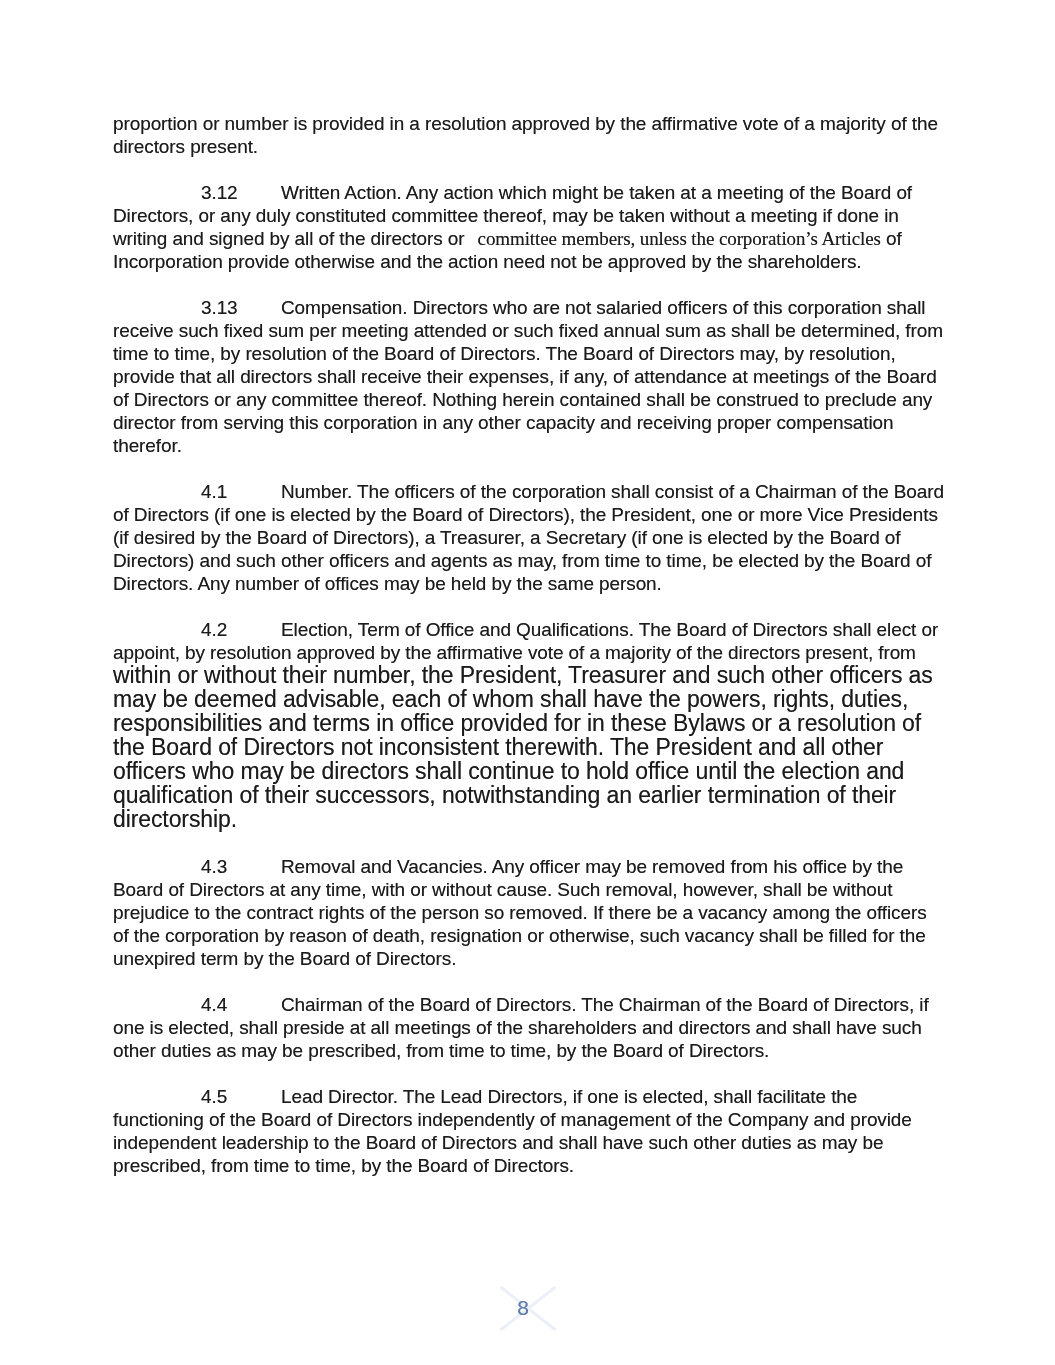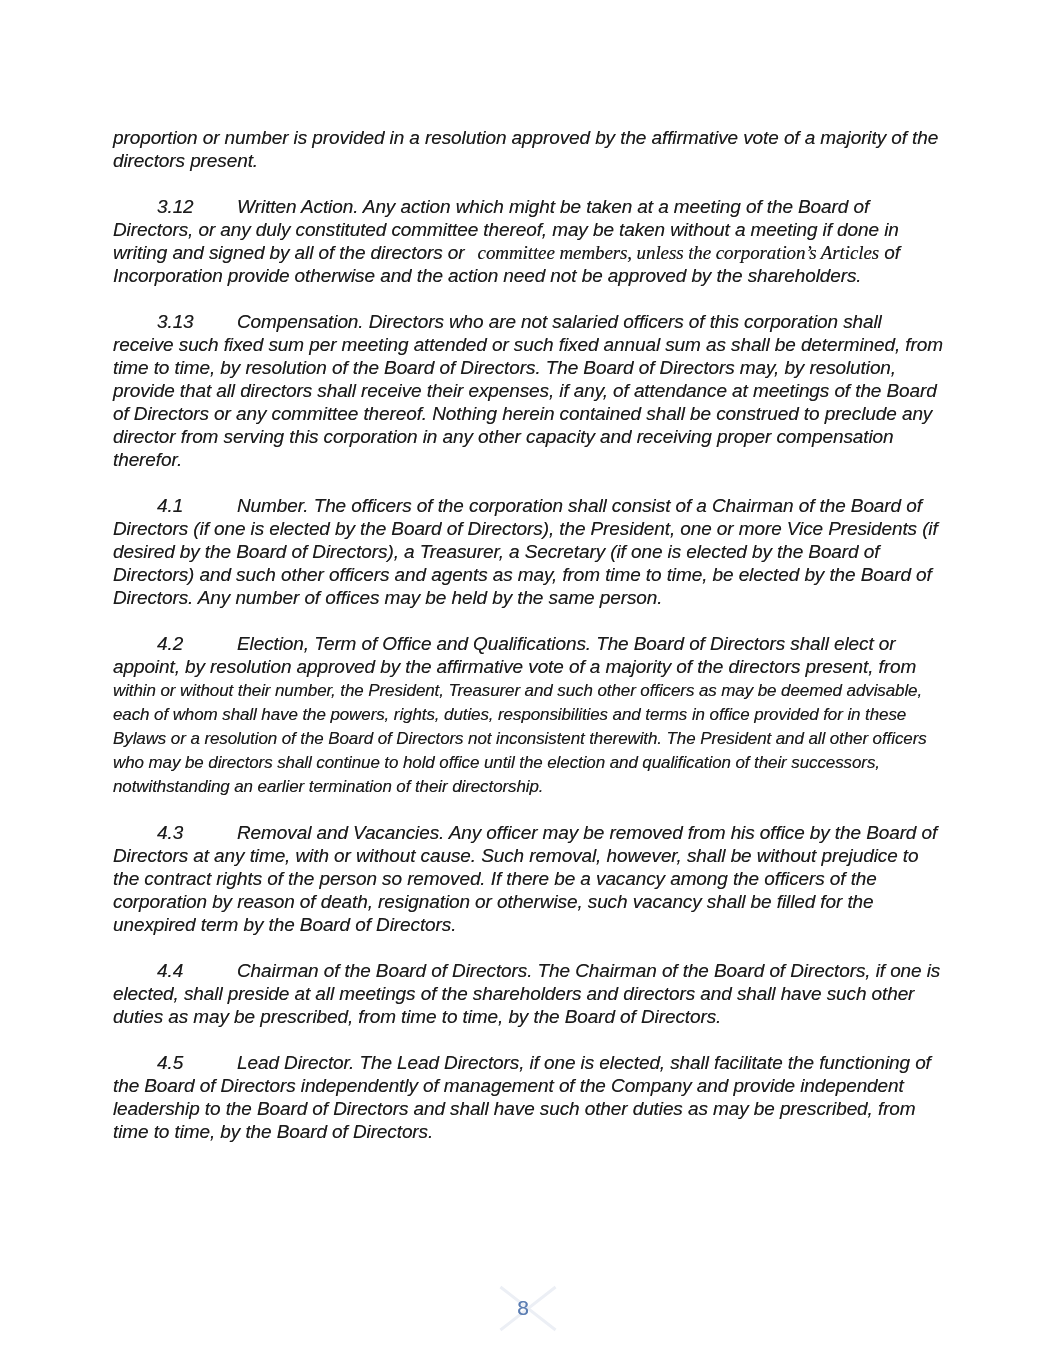--- a/index.html
+++ b/index.html
@@ -11,52 +11,52 @@
     position: relative;
     width: 1055px;
     height: 1365px;
     background: #ffffff;
     overflow: hidden;
     font-family: "Liberation Sans", sans-serif;
   }
   .content {
     position: absolute;
     left: 113px;
-    top: 126px;
+    top: 112px;
     width: 833px;
     font-size: 19px;
     line-height: 23px;
     color: #1b1b1b;
     text-align: left;
     letter-spacing: -0.1px;
     text-shadow: 0 0 0.4px rgba(20,20,20,0.55);
-    font-style: italic;
   }
   .para {
     margin: 0 0 23px 0;
   }
   .para.indent {
     text-indent: 44px;
   }
   .num {
     display: inline-block;
     width: 80px;
     text-indent: 0;
+    margin-left: 44px;
   }
   .heading {
     text-align: center;
     font-size: 20px;
     margin: 24px 0 16px 0;
   }
   .serif {
     font-family: "Liberation Serif", serif;
     margin-left: 8px;
   }
   .small {
-    font-size: 17px;
+    font-size: 23px;
     text-align: center;
   }
   .watermark {
     position: absolute;
     left: 50%;
     top: 1308px;
     width: 64px;
     height: 64px;
     transform: translate(-50%, -50%);
     pointer-events: none;

